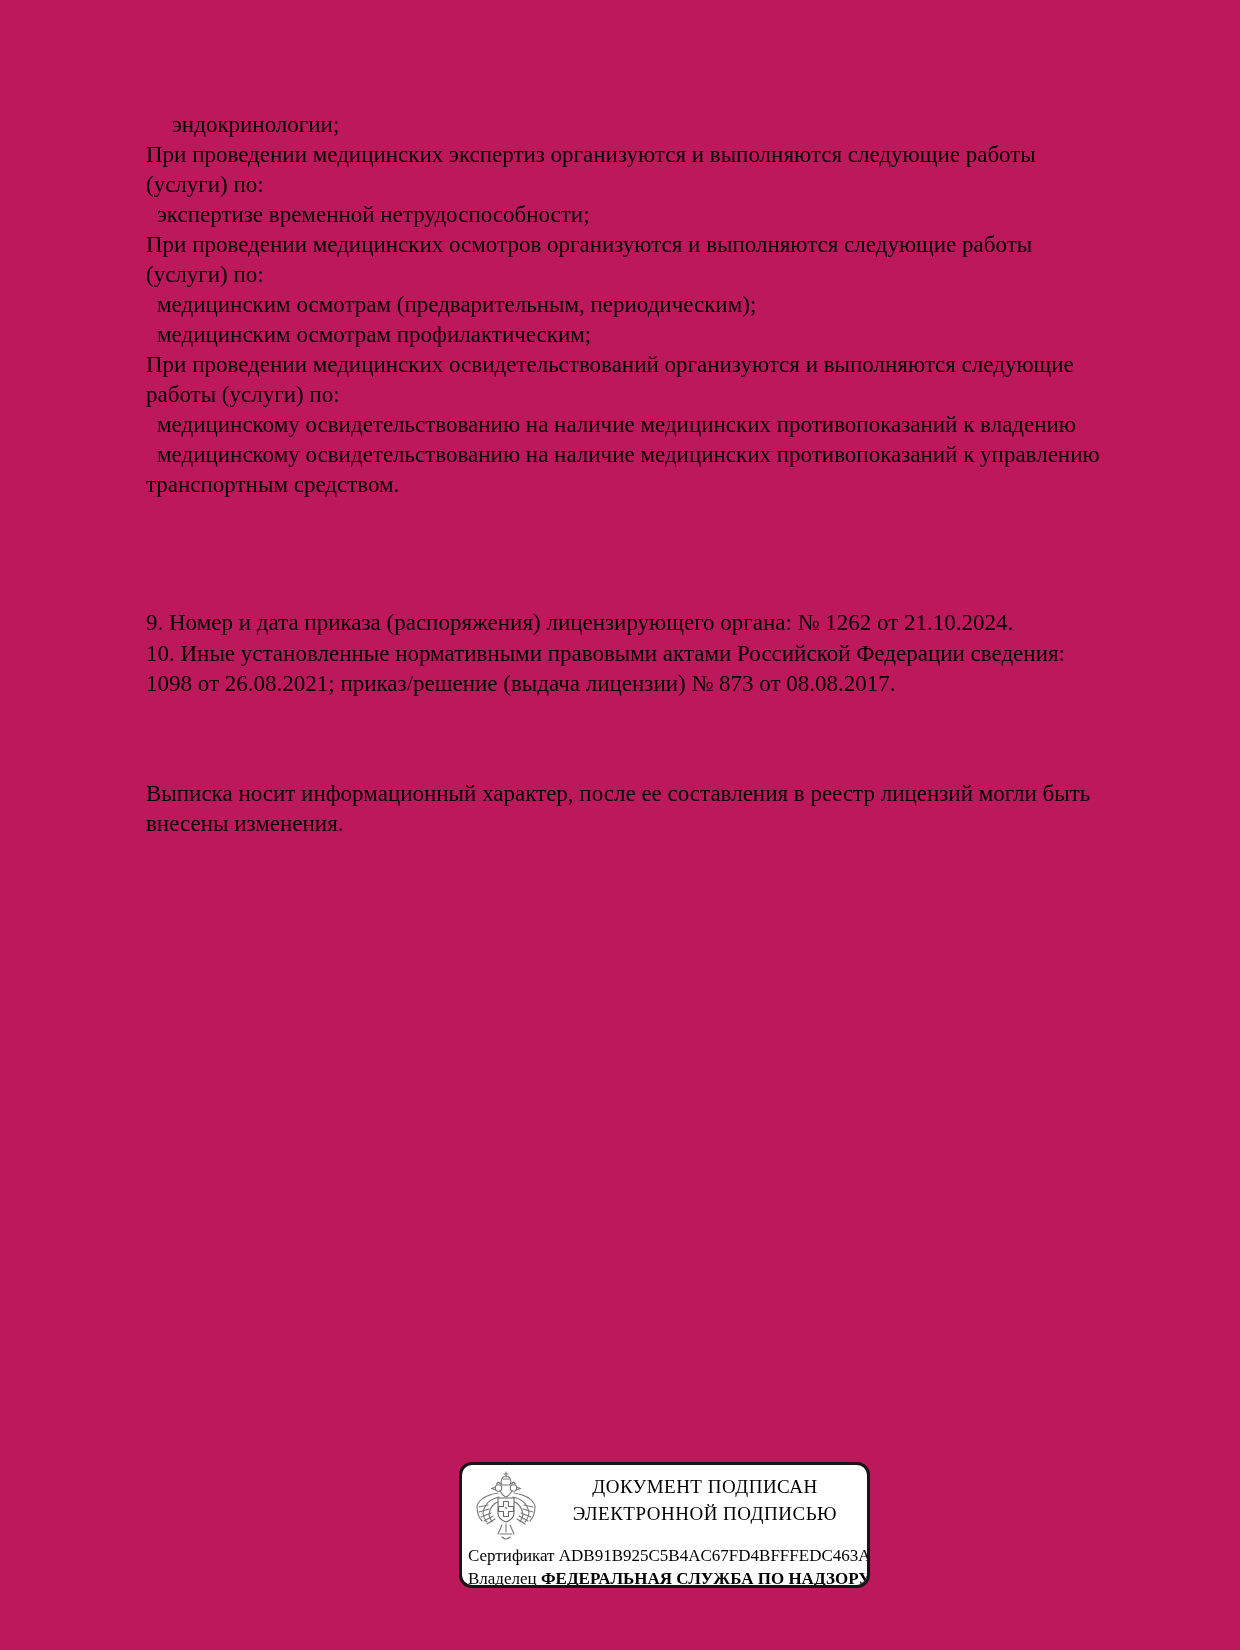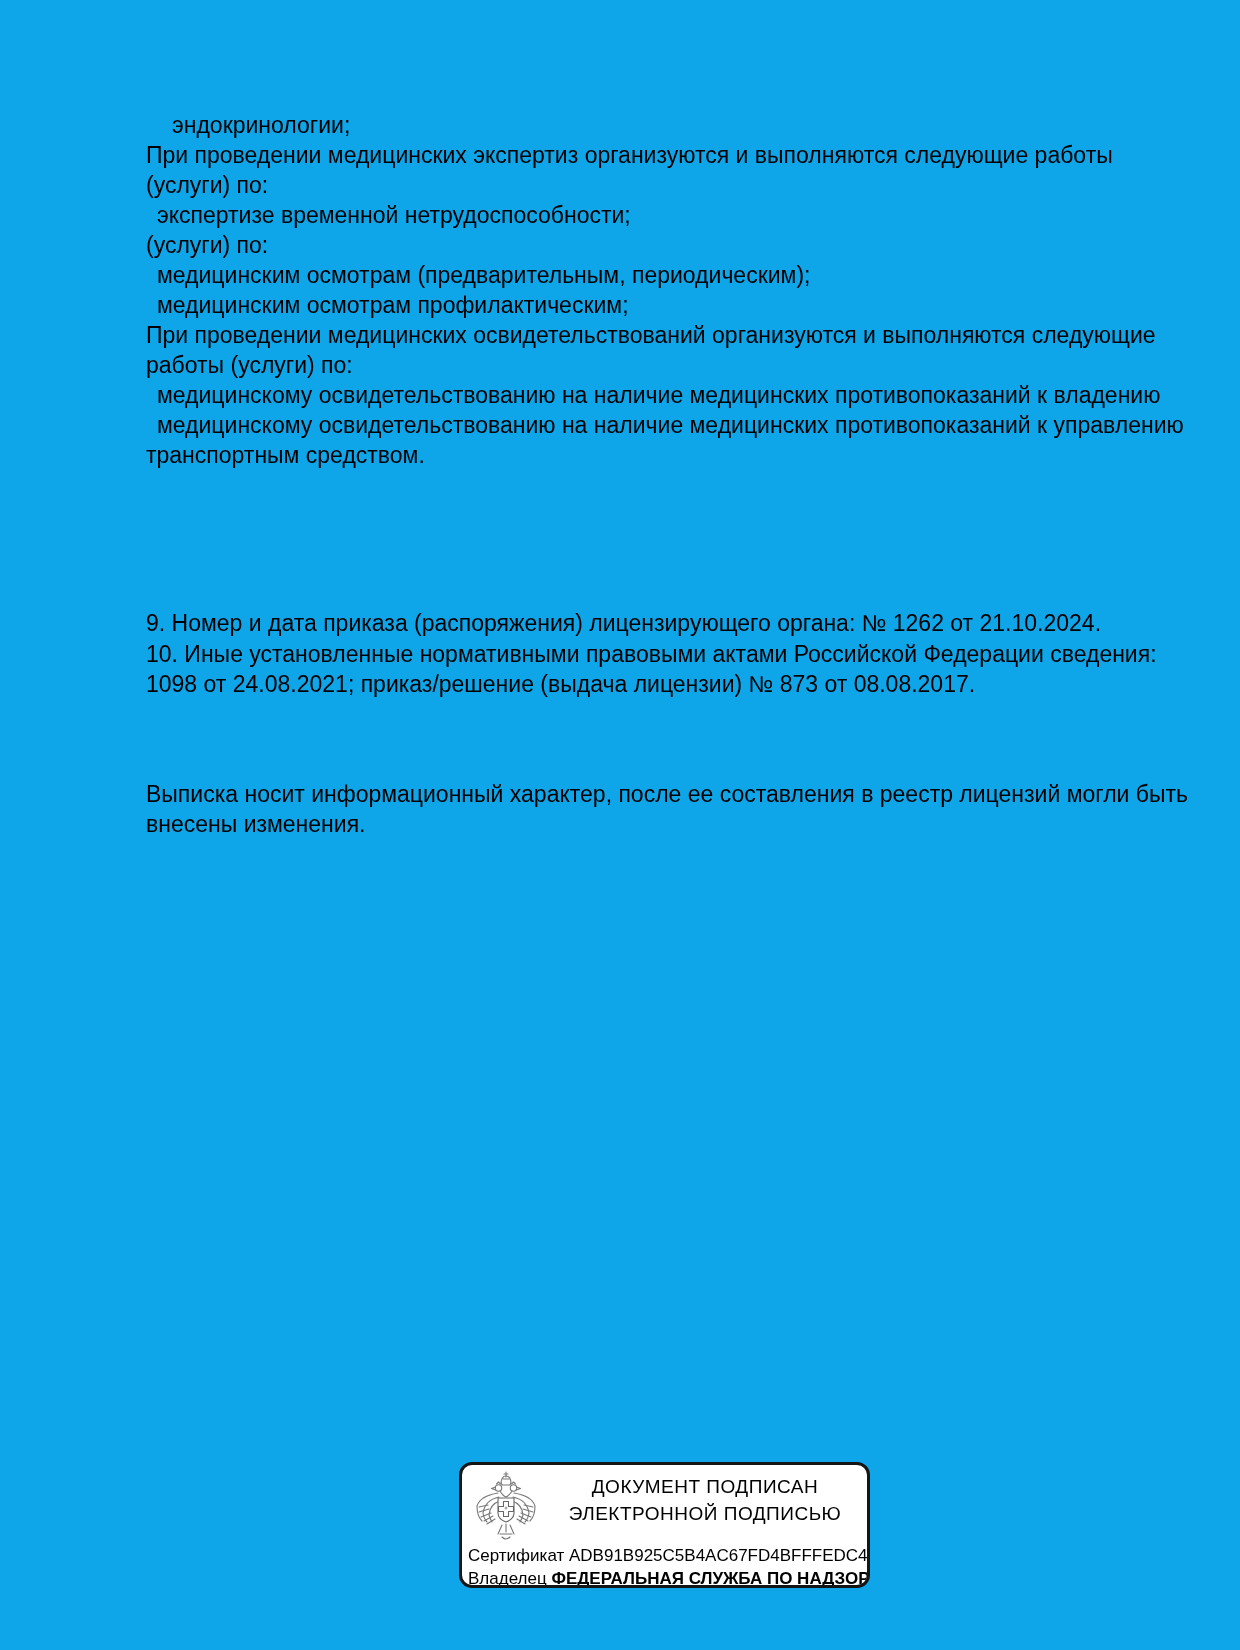--- a/index.html
+++ b/index.html
@@ -1,22 +1,22 @@
 <!DOCTYPE html>
 <html><head>
 <meta charset="utf-8">
 <style>
   html, body { margin: 0; padding: 0; background: #ffffff; }
   .page {
     position: relative;
     width: 1240px;
     height: 1650px;
-    background: #0ea5e9;
+    background: #be185d;
     color: #000000;
-    font-family: Liberation Sans, sans-serif;
+    font-family: Liberation Serif, serif;
     overflow: hidden;
   }
   .textblock {
     position: absolute;
     left: 146px;
     font-size: 23px;
     line-height: 30px;
     white-space: nowrap;
   }
   .textblock .line { white-space: nowrap; }
@@ -72,37 +72,38 @@
 </head>
 <body>
 
 <div class="page">
 
   <div class="textblock" id="body-text">
       <div class="line ind2">эндокринологии;</div>
       <div class="line">При проведении медицинских экспертиз организуются и выполняются следующие работы</div>
       <div class="line">(услуги) по:</div>
       <div class="line ind1">экспертизе временной нетрудоспособности;</div>
+      <div class="line">При проведении медицинских осмотров организуются и выполняются следующие работы</div>
       <div class="line">(услуги) по:</div>
       <div class="line ind1">медицинским осмотрам (предварительным, периодическим);</div>
       <div class="line ind1">медицинским осмотрам профилактическим;</div>
       <div class="line">При проведении медицинских освидетельствований организуются и выполняются следующие</div>
       <div class="line">работы (услуги) по:</div>
       <div class="line ind1">медицинскому освидетельствованию на наличие медицинских противопоказаний к владению</div>
       <div class="line ind1">медицинскому освидетельствованию на наличие медицинских противопоказаний к управлению</div>
       <div class="line">транспортным средством.</div>
     </div>
 
   <div class="textblock" id="section-9">
     <div class="line">9. Номер и дата приказа (распоряжения) лицензирующего органа: № 1262 от 21.10.2024.</div>
   </div>
 
   <div class="textblock" id="section-10">
       <div class="line">10. Иные установленные нормативными правовыми актами Российской Федерации сведения:</div>
-      <div class="line">1098 от 24.08.2021; приказ/решение (выдача лицензии) № 873 от 08.08.2017.</div>
+      <div class="line">1098 от 26.08.2021; приказ/решение (выдача лицензии) № 873 от 08.08.2017.</div>
     </div>
 
   <div class="textblock" id="note-text">
       <div class="line">Выписка носит информационный характер, после ее составления в реестр лицензий могли быть</div>
       <div class="line">внесены изменения.</div>
     </div>
 
   <div class="stamp">
 
     <svg class="stamp-emblem" viewBox="0 0 62 71" xmlns="http://www.w3.org/2000/svg">

